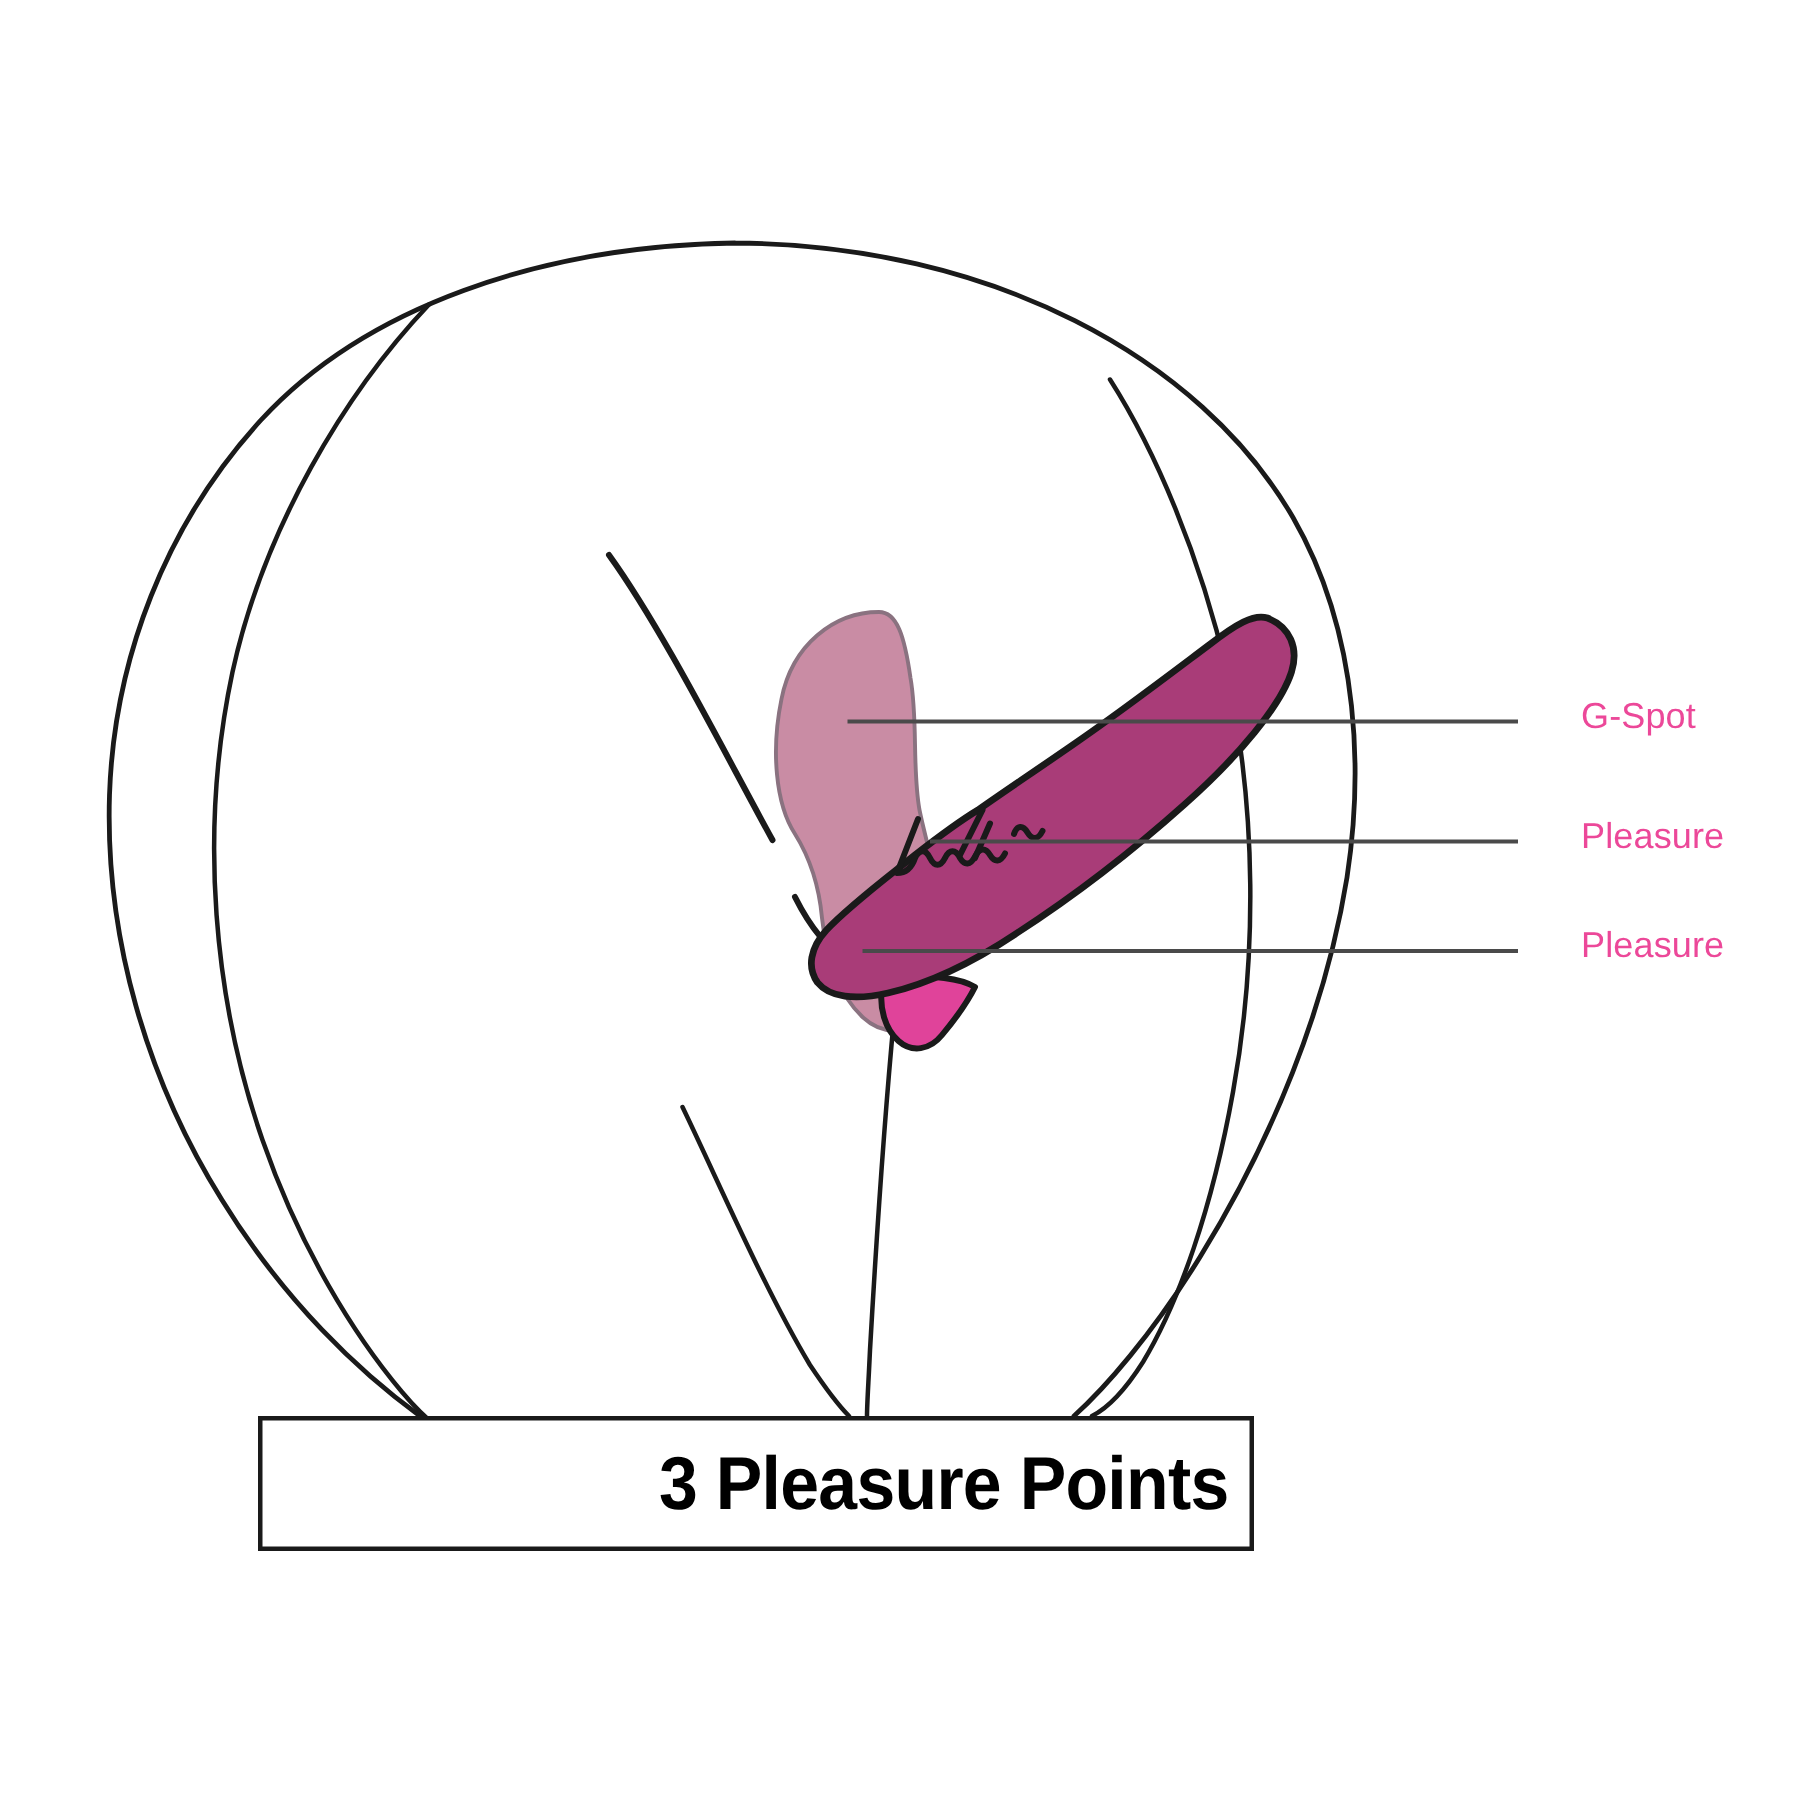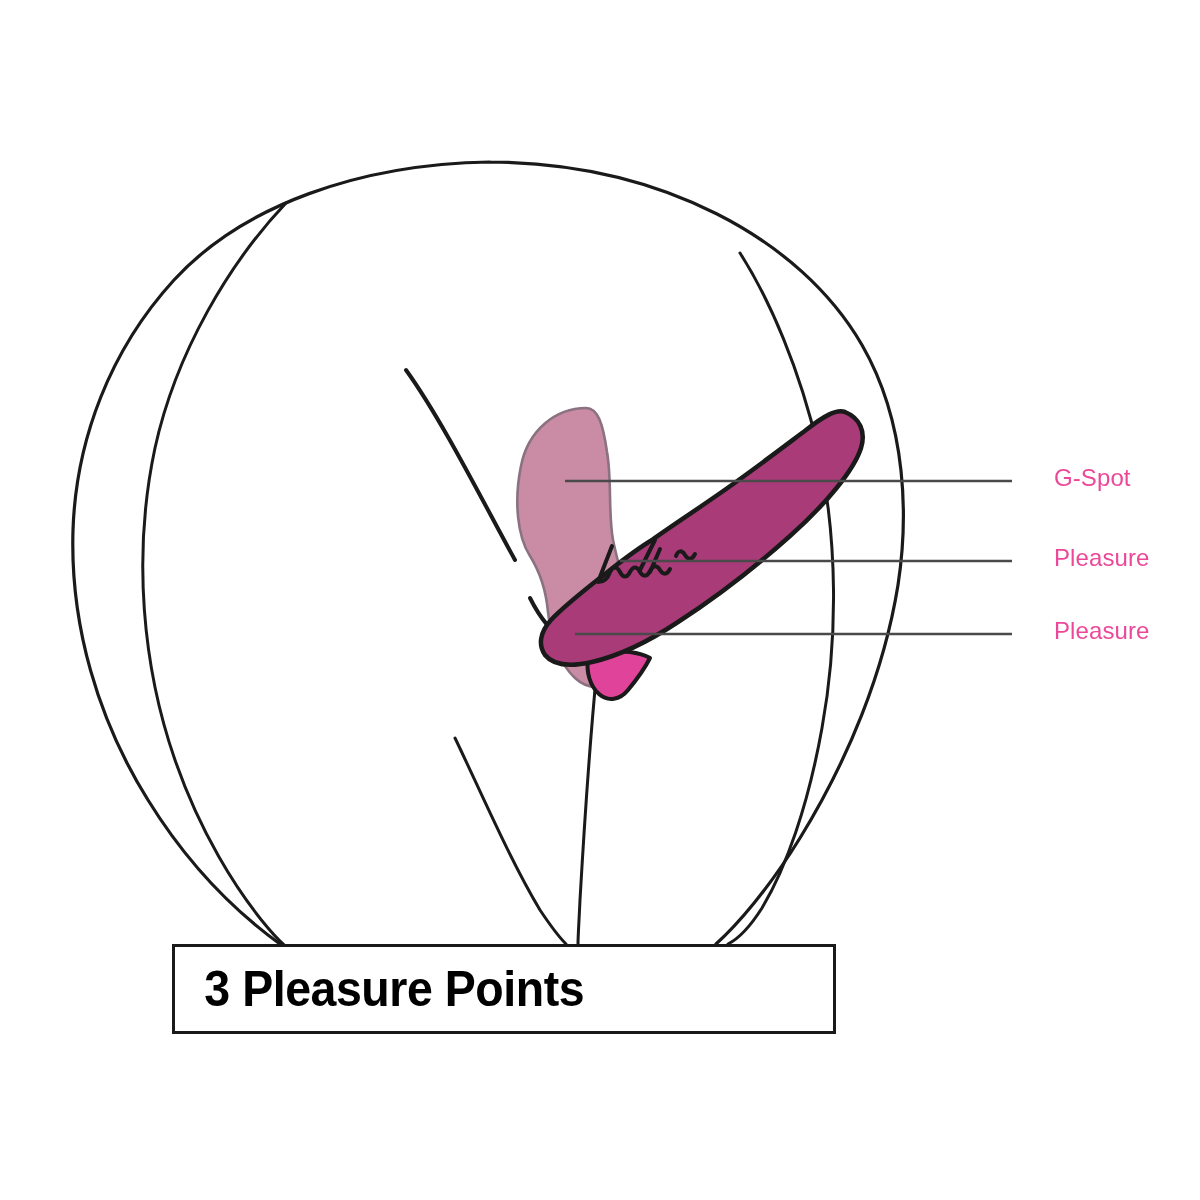--- a/index.html
+++ b/index.html
@@ -47,22 +47,21 @@
     position: absolute;
     left: 172px;
     top: 944px;
     width: 664px;
     height: 90px;
     box-sizing: border-box;
     border: 3px solid #1a1a1a;
     background: #ffffff;
     display: flex;
     align-items: center;
-    justify-content: flex-start;
-    padding-left: 15px;
+    justify-content: flex-end;
   }
   #title-text {
     font-family: "Liberation Sans Narrow", "Liberation Sans", sans-serif;
     font-size: 50px;
     font-weight: 700;
     color: #000000;
     letter-spacing: -0.5px;
     transform: scaleX(0.93);
     transform-origin: center center;
     white-space: nowrap;

